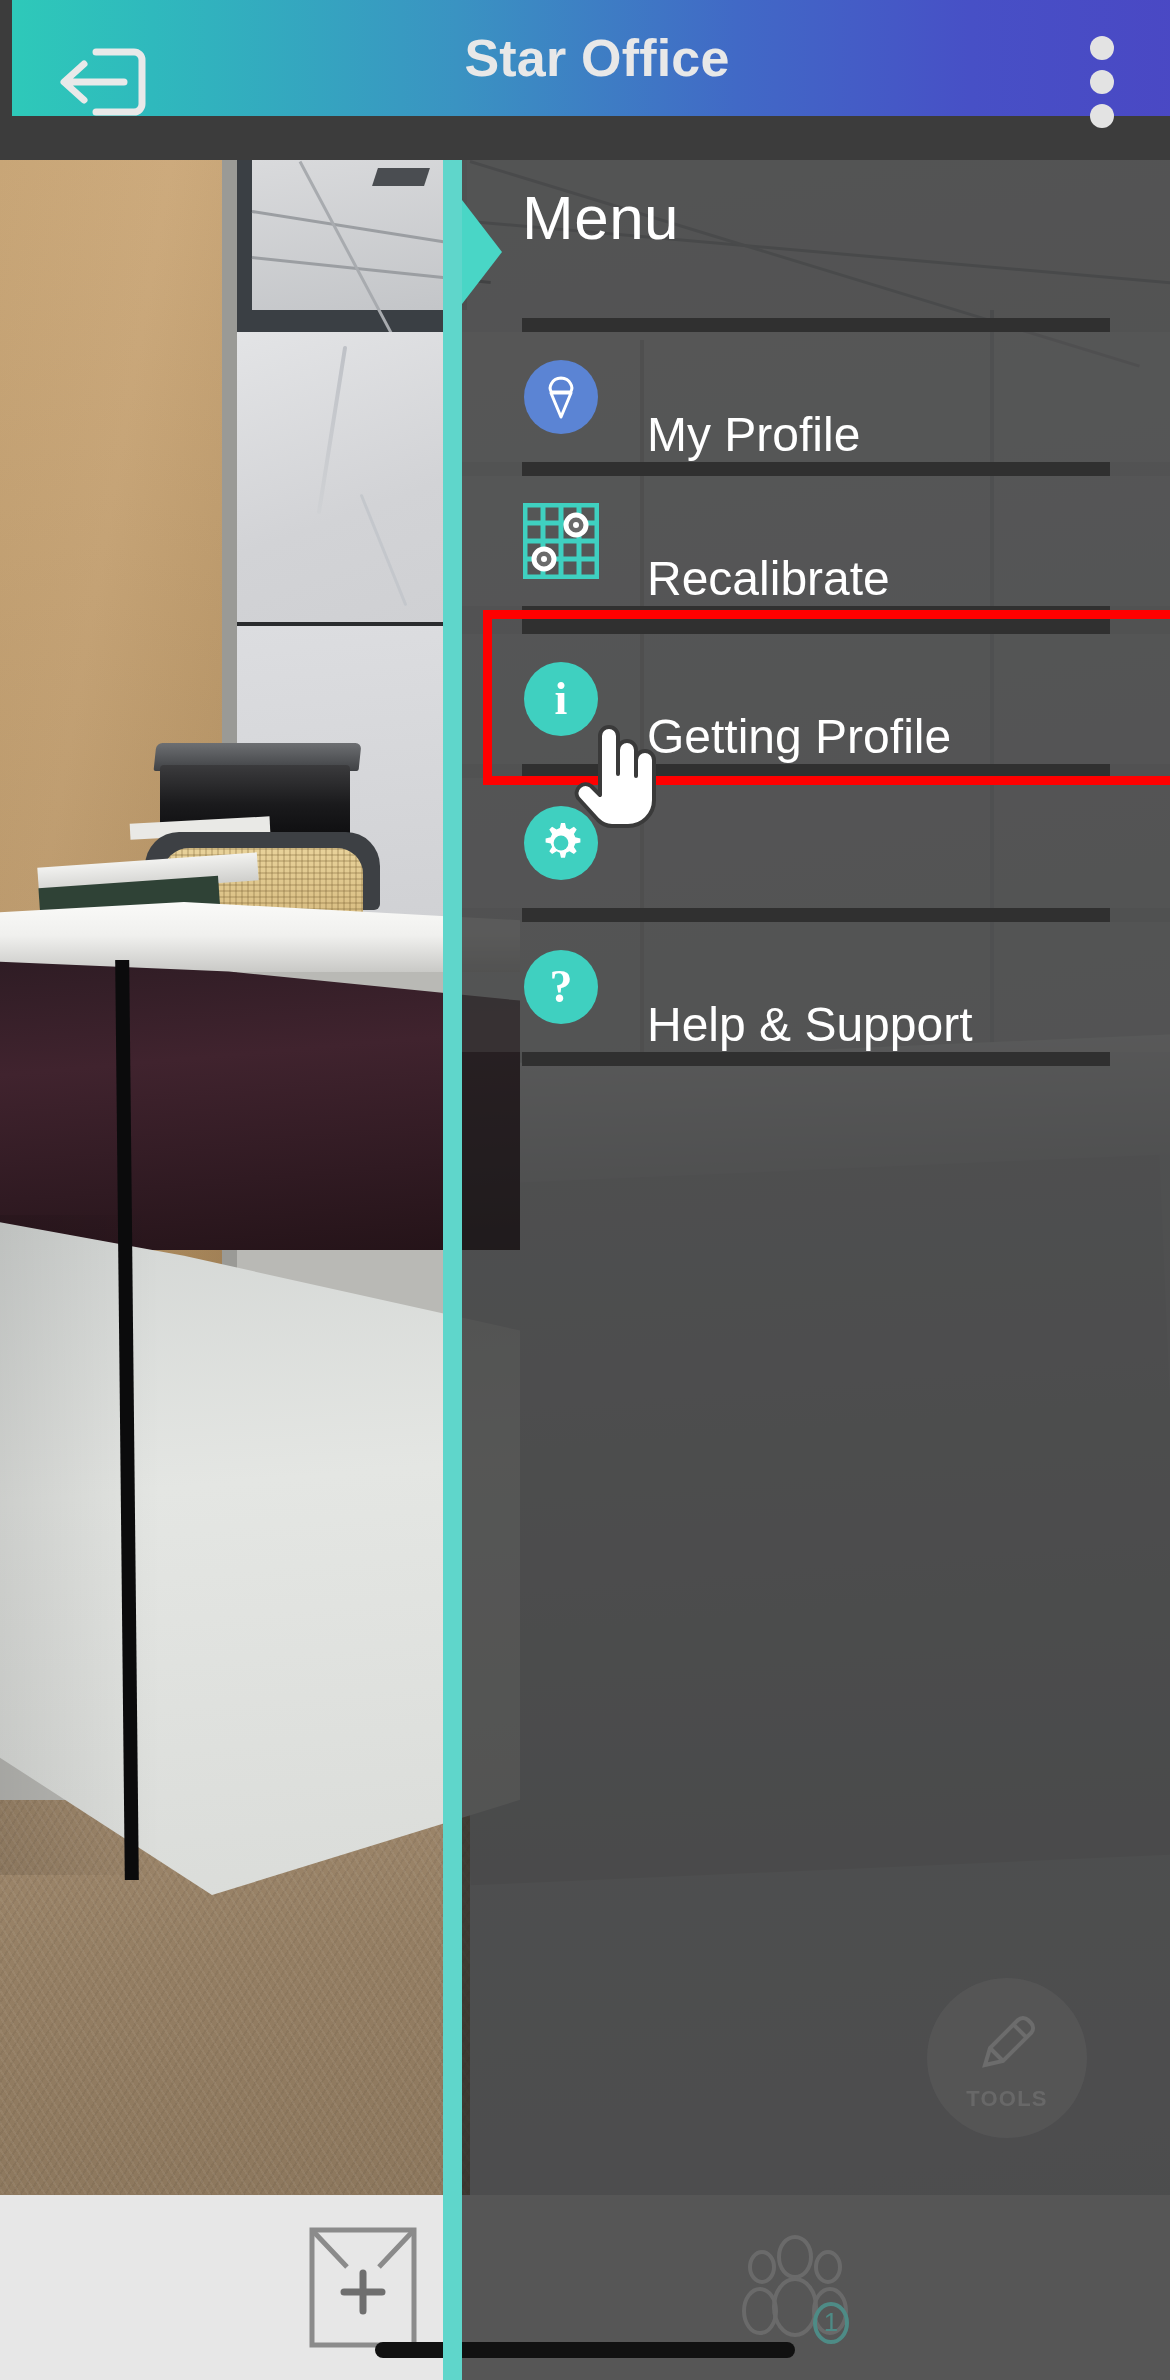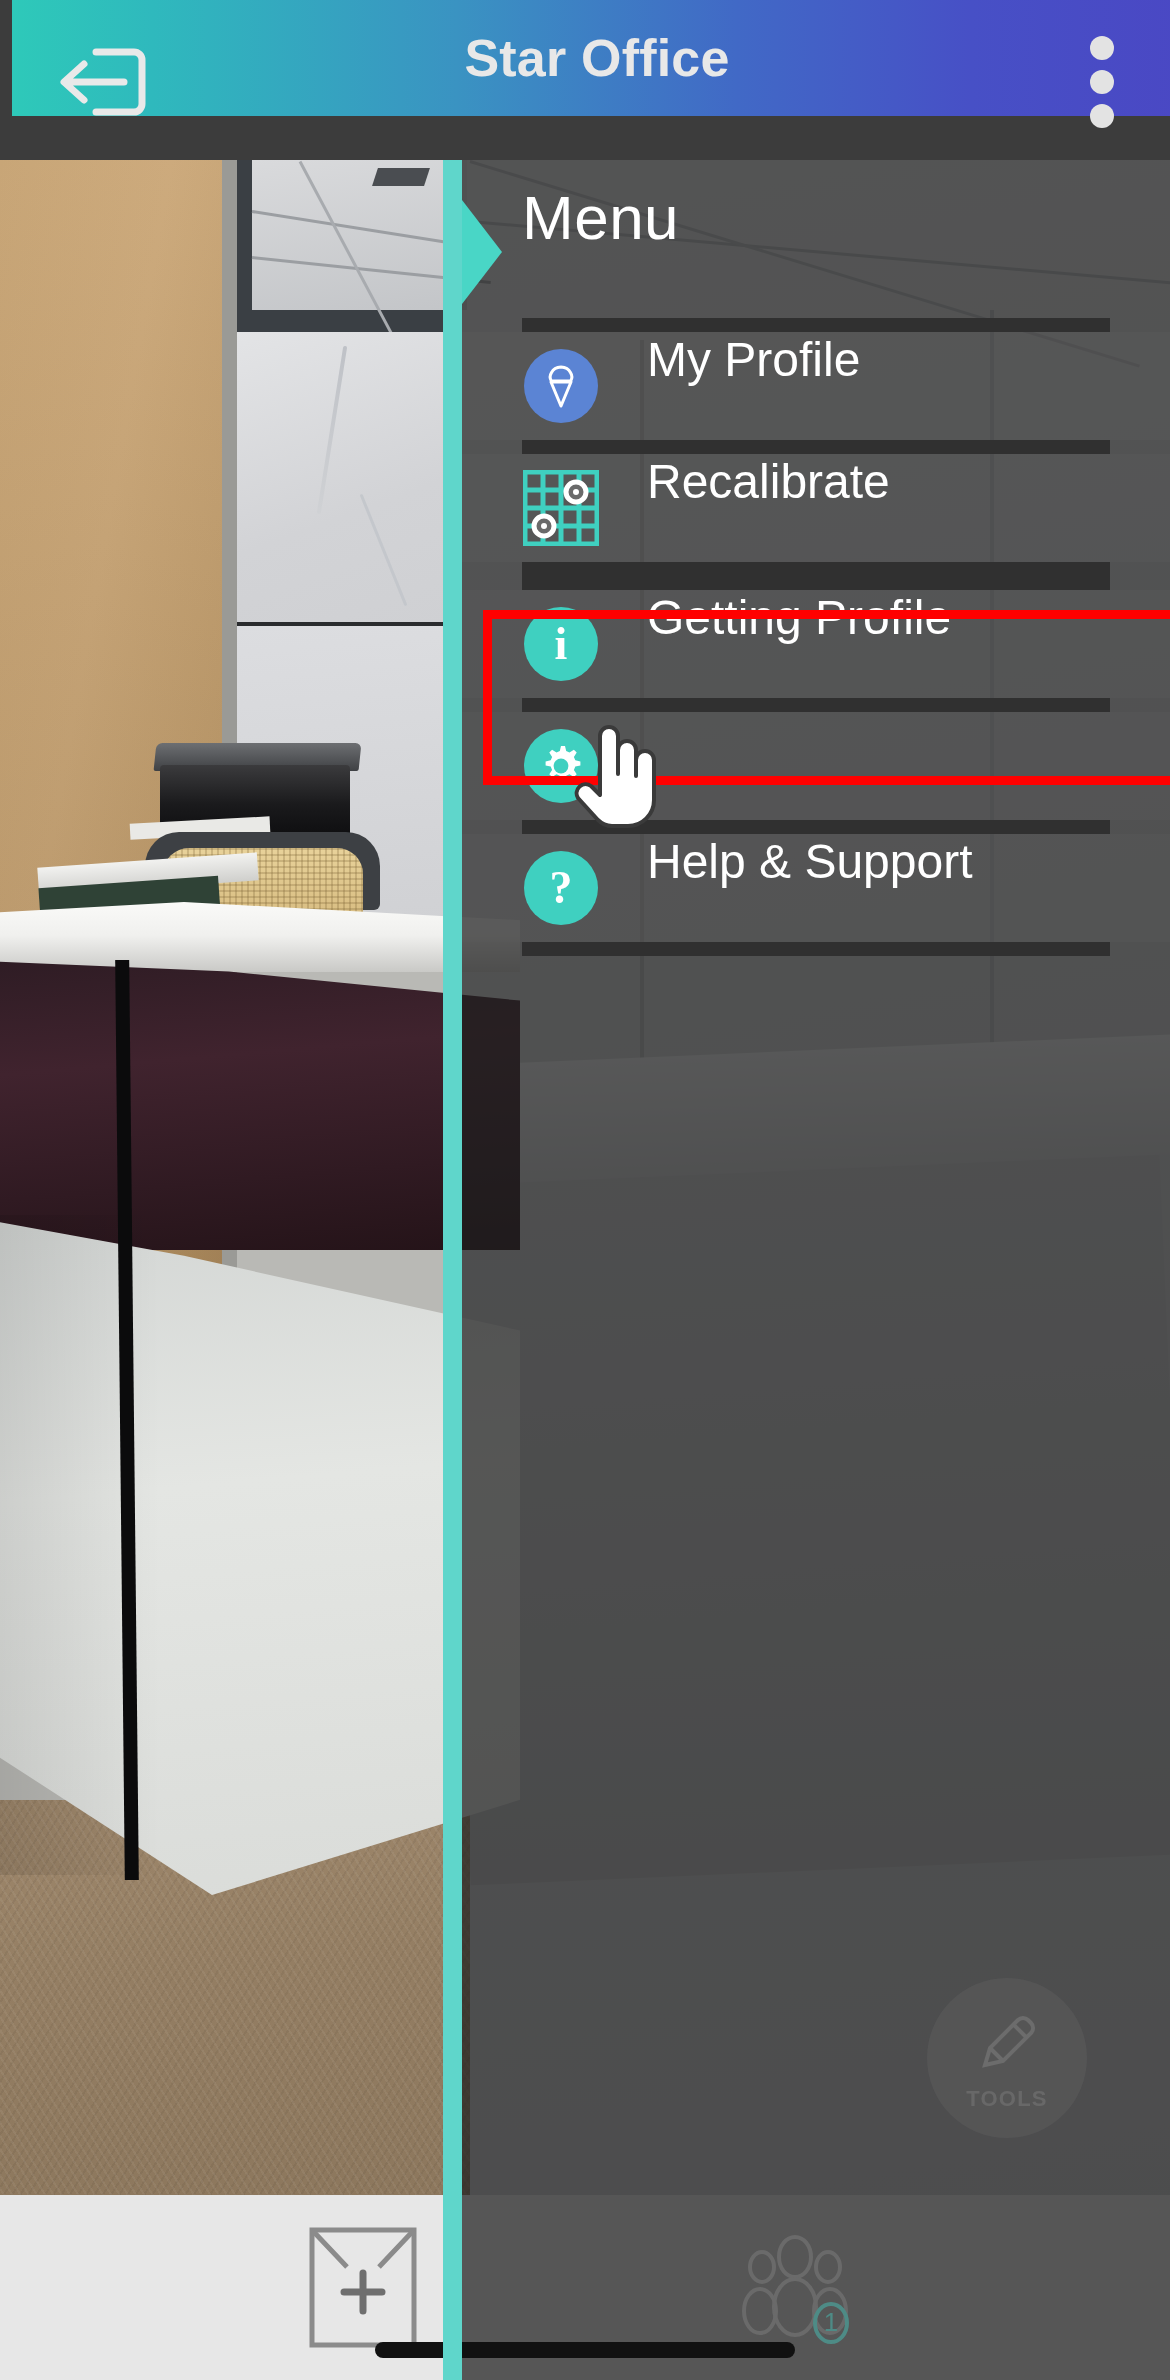--- a/index.html
+++ b/index.html
@@ -90,21 +90,21 @@
   .teal-edge{position:absolute;left:443px;top:160px;width:19px;height:2220px;background:#5fd6cb;z-index:30;}
   .teal-arrow{position:absolute;left:462px;top:200px;width:0;height:0;z-index:31;
     border-top:52px solid transparent;border-bottom:52px solid transparent;border-left:40px solid #49d6c6;}
 
   
   .drawer{position:absolute;left:462px;top:160px;width:708px;height:2220px;z-index:25;}
   .drawer-title{position:absolute;left:60px;top:22px;color:#ffffff;font-size:62px;font-weight:400;letter-spacing:.5px;}
 
   .menu-list{position:absolute;left:0;top:158px;width:708px;}
   .sep{height:14px;background:#303030;margin:0 60px 0 60px;}
-  .row{position:relative;height:108px;display:flex;align-items:flex-start;background:rgba(92,92,92,.30);}
+  .row{position:relative;height:130px;display:flex;align-items:flex-end;background:rgba(92,92,92,.30);}
   .row .icon{position:absolute;left:60px;top:50%;transform:translateY(-50%);width:78px;height:78px;
     display:flex;align-items:center;justify-content:center;}
   .row .label{margin-left:185px;color:#ffffff;font-size:48px;font-weight:400;white-space:nowrap;}
 
   .circ{width:74px;height:74px;border-radius:50%;display:flex;align-items:center;justify-content:center;}
   .circ.blue{background:#5b84d4;}
   .circ.teal{background:#3fd0c0;}
   .circ .gl{color:#fff;font-size:46px;font-weight:bold;line-height:1;font-family:"Liberation Serif",serif;}
 
   

